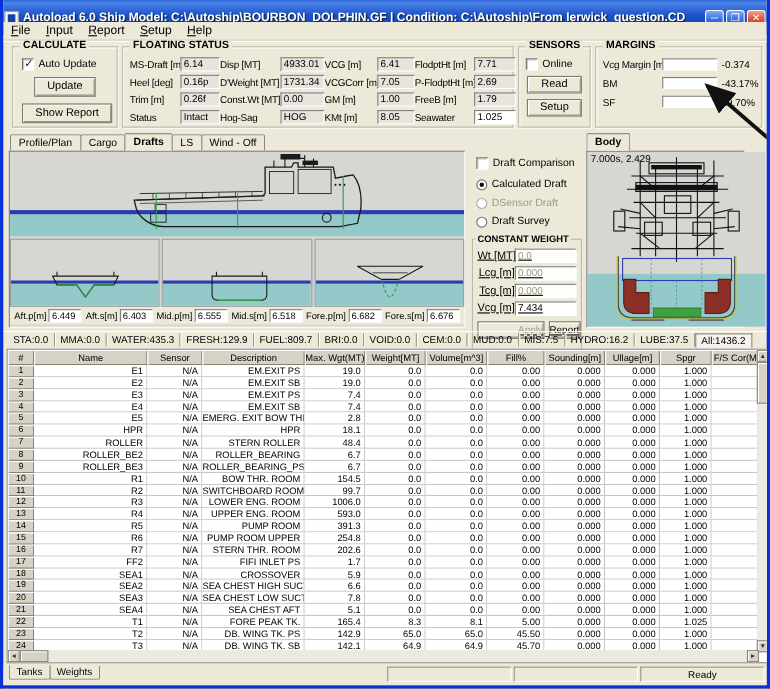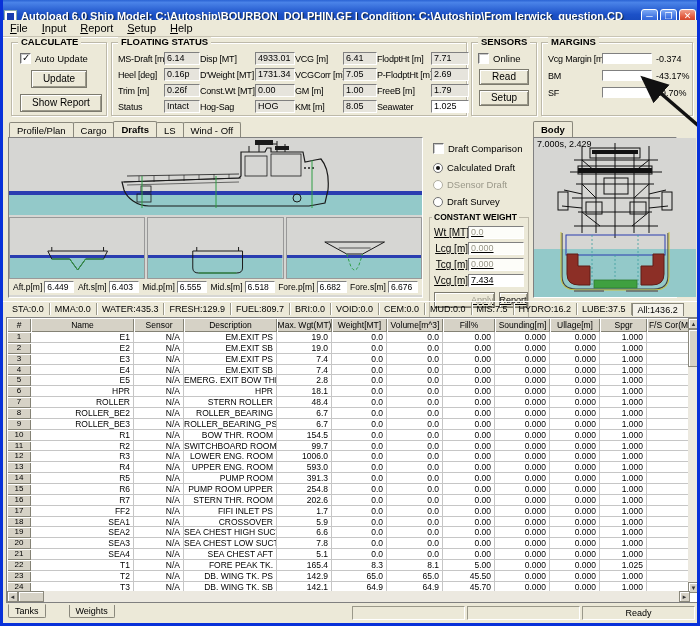--- a/index.html
+++ b/index.html
@@ -123,21 +123,21 @@
   .sthumb { position:absolute; background:#d6d2c6; border:1px solid #8a887c; box-shadow:inset 1px 1px 0 #fff; }
   .up{top:0;} .dn{bottom:0;} .lt{left:0;} .rt{right:0;}
   .vthumb { left:0; top:11px; width:11px; height:38px; }
   .hthumb { top:0; left:11px; width:26px; height:11px; }
   
   .bottombar { position:absolute; top:605px; left:0; right:0; height:18px; background:#ECE9D8;
     display:flex; align-items:flex-start; }
   .btab { font-size:9px; padding:1px 6px; border:1px solid #8a887c; border-top:none;
     border-radius:0 0 2px 2px; background:#ECE9D8; margin-right:-1px; height:13px; }
   .btab.active { height:14px; border-top:1px solid #ECE9D8; margin-top:-1px; z-index:2; position:relative; }
-  .btabs { margin-left:5px; display:flex;gap:24px; }
+  .btabs { margin-left:5px; display:flex; }
   .sbpanels { position:absolute; right:2px; top:1px; display:flex; gap:2px; }
   .sbpanel { width:113px; height:14px; border:1px solid #9a9889; border-bottom-color:#fff; border-right-color:#fff;
     font-size:9px; line-height:13px; text-align:center; }
   
   .annot { position:absolute; left:628px; top:68px; width:72px; height:62px; z-index:50; pointer-events:none; }
   svg { display:block; }
 </style>
 </head>
 <body>
 

